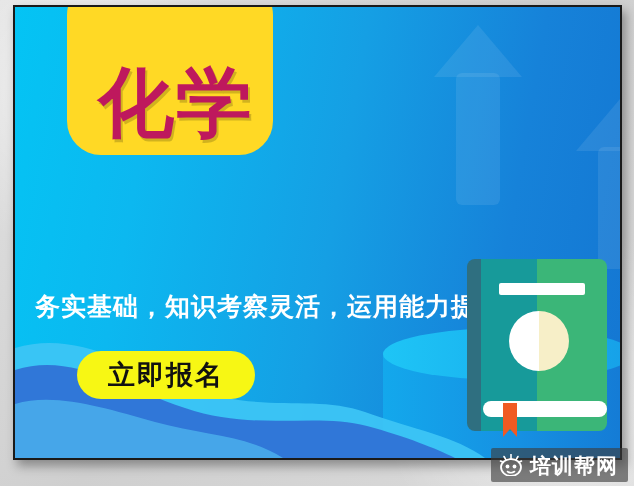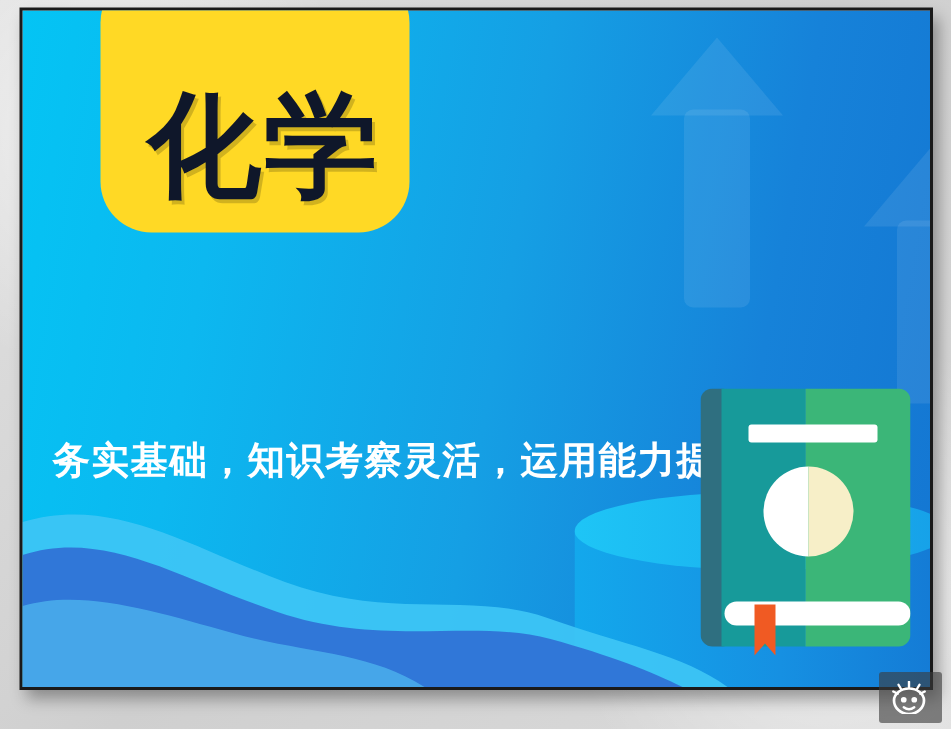--- a/index.html
+++ b/index.html
@@ -83,24 +83,24 @@
     height: 174px;
     background: #ffd925;
     border-radius: 34px;
     display: flex;
     align-items: flex-end;
     justify-content: center;
     padding-bottom: 14px;
     box-sizing: border-box;
   }
   #subject-badge-label {
-    font-family: Liberation Mono, monospace;
+    font-family: Liberation Sans, sans-serif;
     font-size: 76px;
     font-weight: bold;
-    color: #0f172a;
+    color: #be185d;
     letter-spacing: 2px;
     line-height: 1;
     text-shadow: 2px 3px 0 rgba(0,0,0,0.18);
     margin-left: 12px;
   }
 
   
   #headline {
     position: absolute;
     left: 18px;
@@ -214,20 +214,23 @@
       <path d="M0,96 C40,84 90,100 140,114 C190,128 230,126 268,150 L0,150 Z" fill="#59cdf7" opacity="0.55"></path>
     </svg>
 
     <div id="subject-badge">
       <span id="subject-badge-label">化学</span>
     </div>
 
 
     <div id="subtitle">务实基础，知识考察灵活，运用能力提升</div>
 
+    <button id="cta-button">
+      <span id="cta-label">立即报名</span>
+    </button>
 
     <svg id="book" viewBox="0 0 140 180">
 
       <rect x="0" y="0" width="22" height="172" rx="8" fill="#2f6f80"></rect>
 
       <path d="M14,0 H70 V172 H14 Z" fill="#179a9a"></path>
 
       <path d="M70,0 H132 a8,8 0 0 1 8,8 V164 a8,8 0 0 1 -8,8 H70 Z" fill="#3bb678"></path>
 
       <rect x="32" y="24" width="86" height="12" rx="2" fill="#ffffff"></rect>
@@ -249,15 +252,16 @@
         <line x1="5" y1="2.5" x2="6.8" y2="5.5"></line>
         <line x1="19" y1="2.5" x2="17.2" y2="5.5"></line>
         <line x1="1.5" y1="7" x2="4.5" y2="8.5"></line>
         <line x1="22.5" y1="7" x2="19.5" y2="8.5"></line>
       </g>
       <path d="M2,13 a10,8 0 0 1 20,0 a10,9 0 0 1 -20,0 Z" fill="none" stroke="#ffffff" stroke-width="1.8"></path>
       <circle cx="8.5" cy="12.5" r="1.9" fill="#ffffff"></circle>
       <circle cx="15.5" cy="12.5" r="1.9" fill="#ffffff"></circle>
       <path d="M8.5,17.5 q3.5,2.6 7,0" fill="none" stroke="#ffffff" stroke-width="1.6" stroke-linecap="round"></path>
     </svg>
+    <span id="watermark-label">培训帮网</span>
   </div>
 
 </div>
 
 </body></html>

